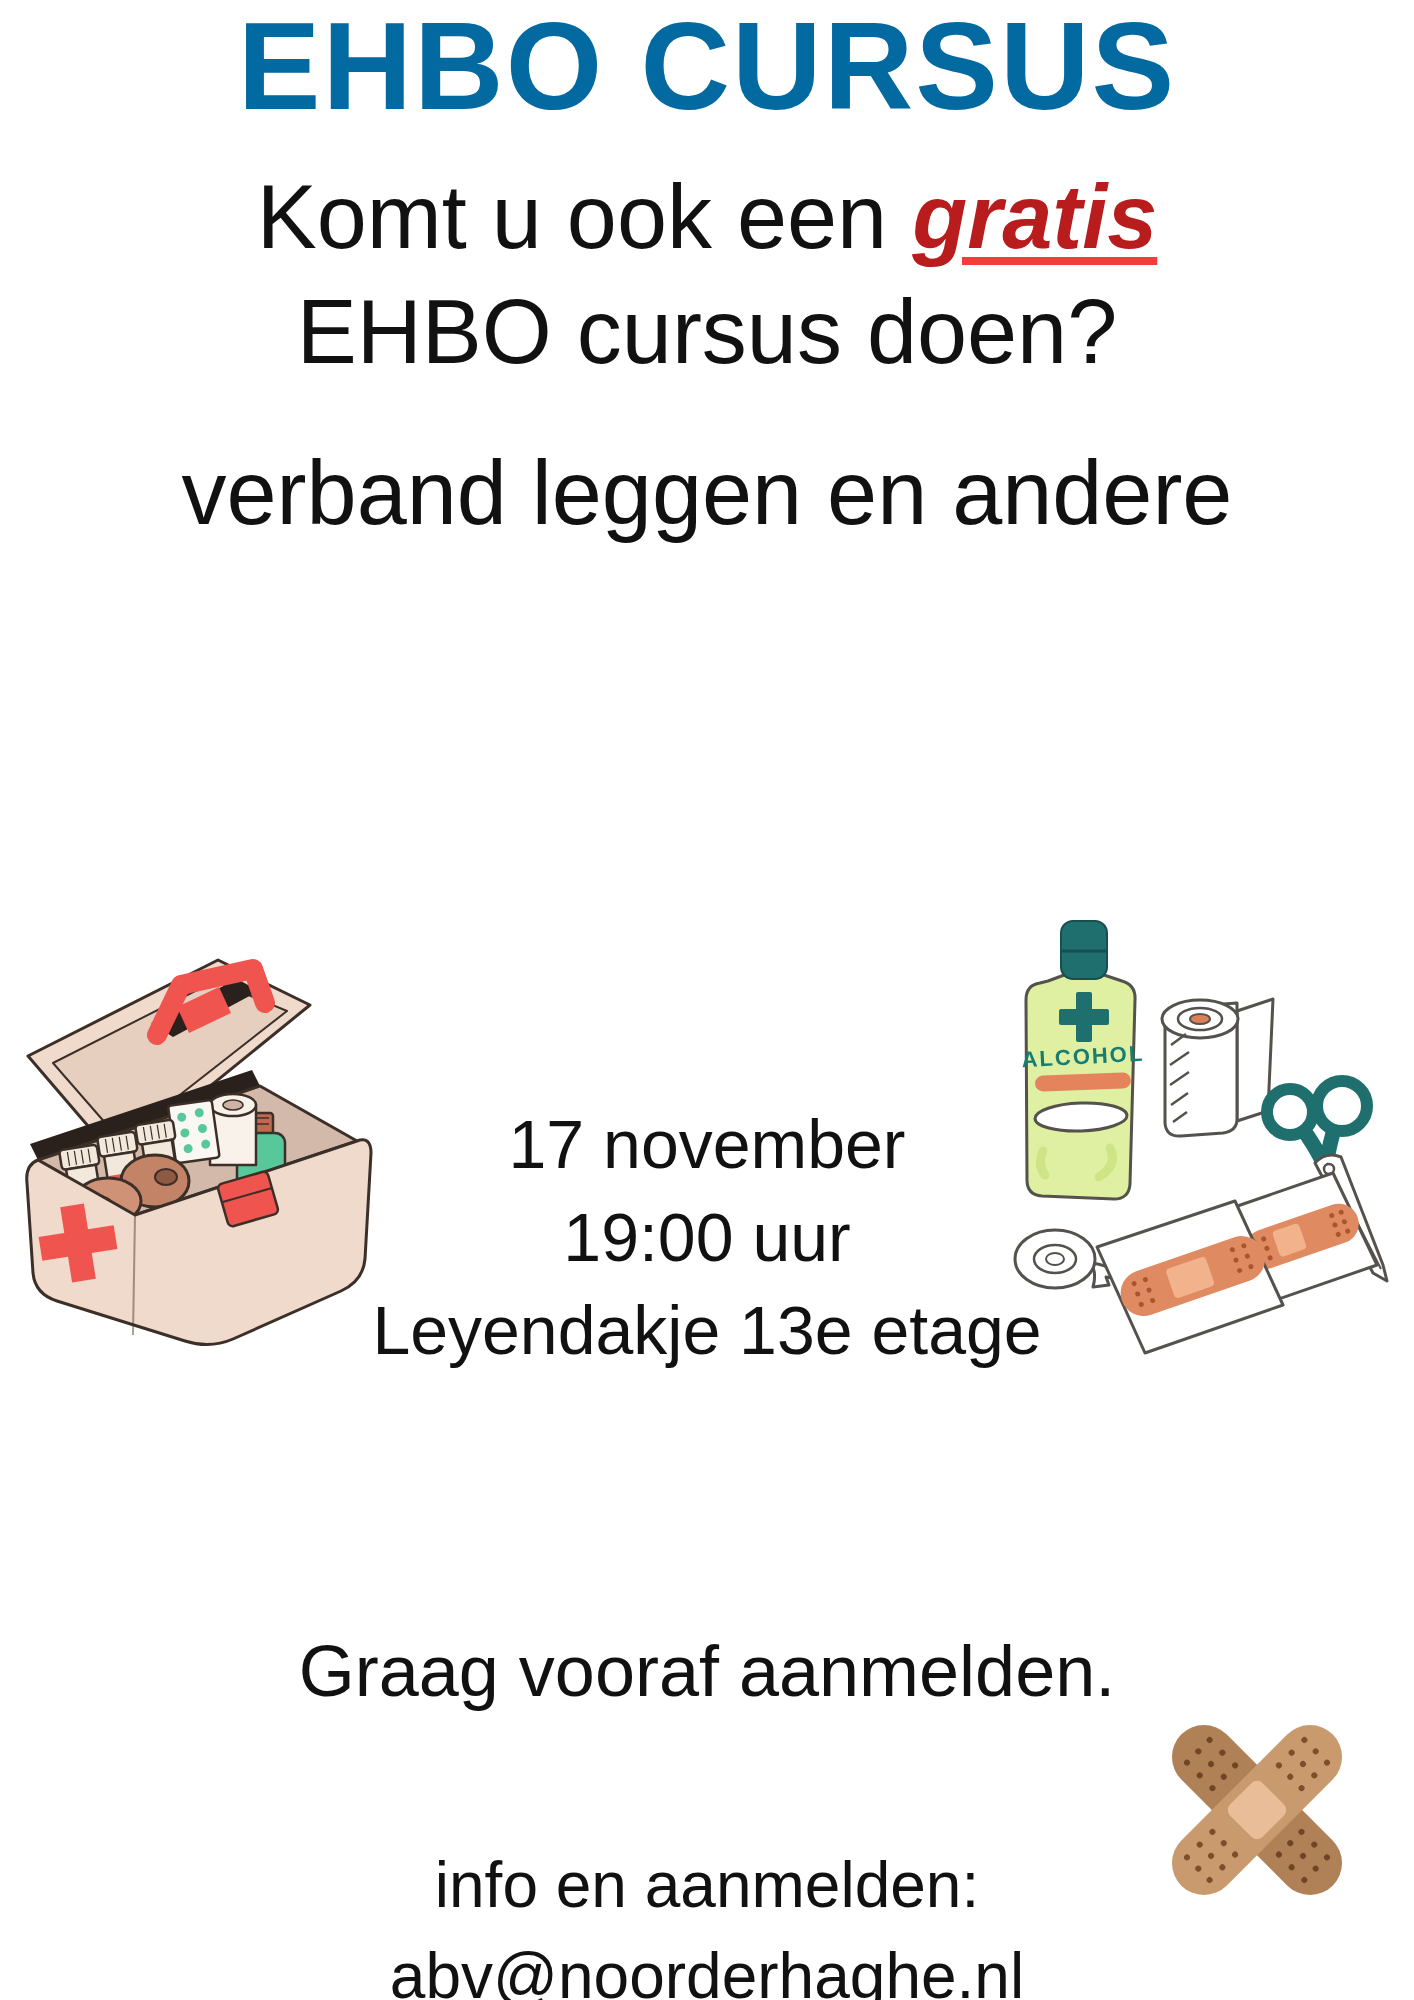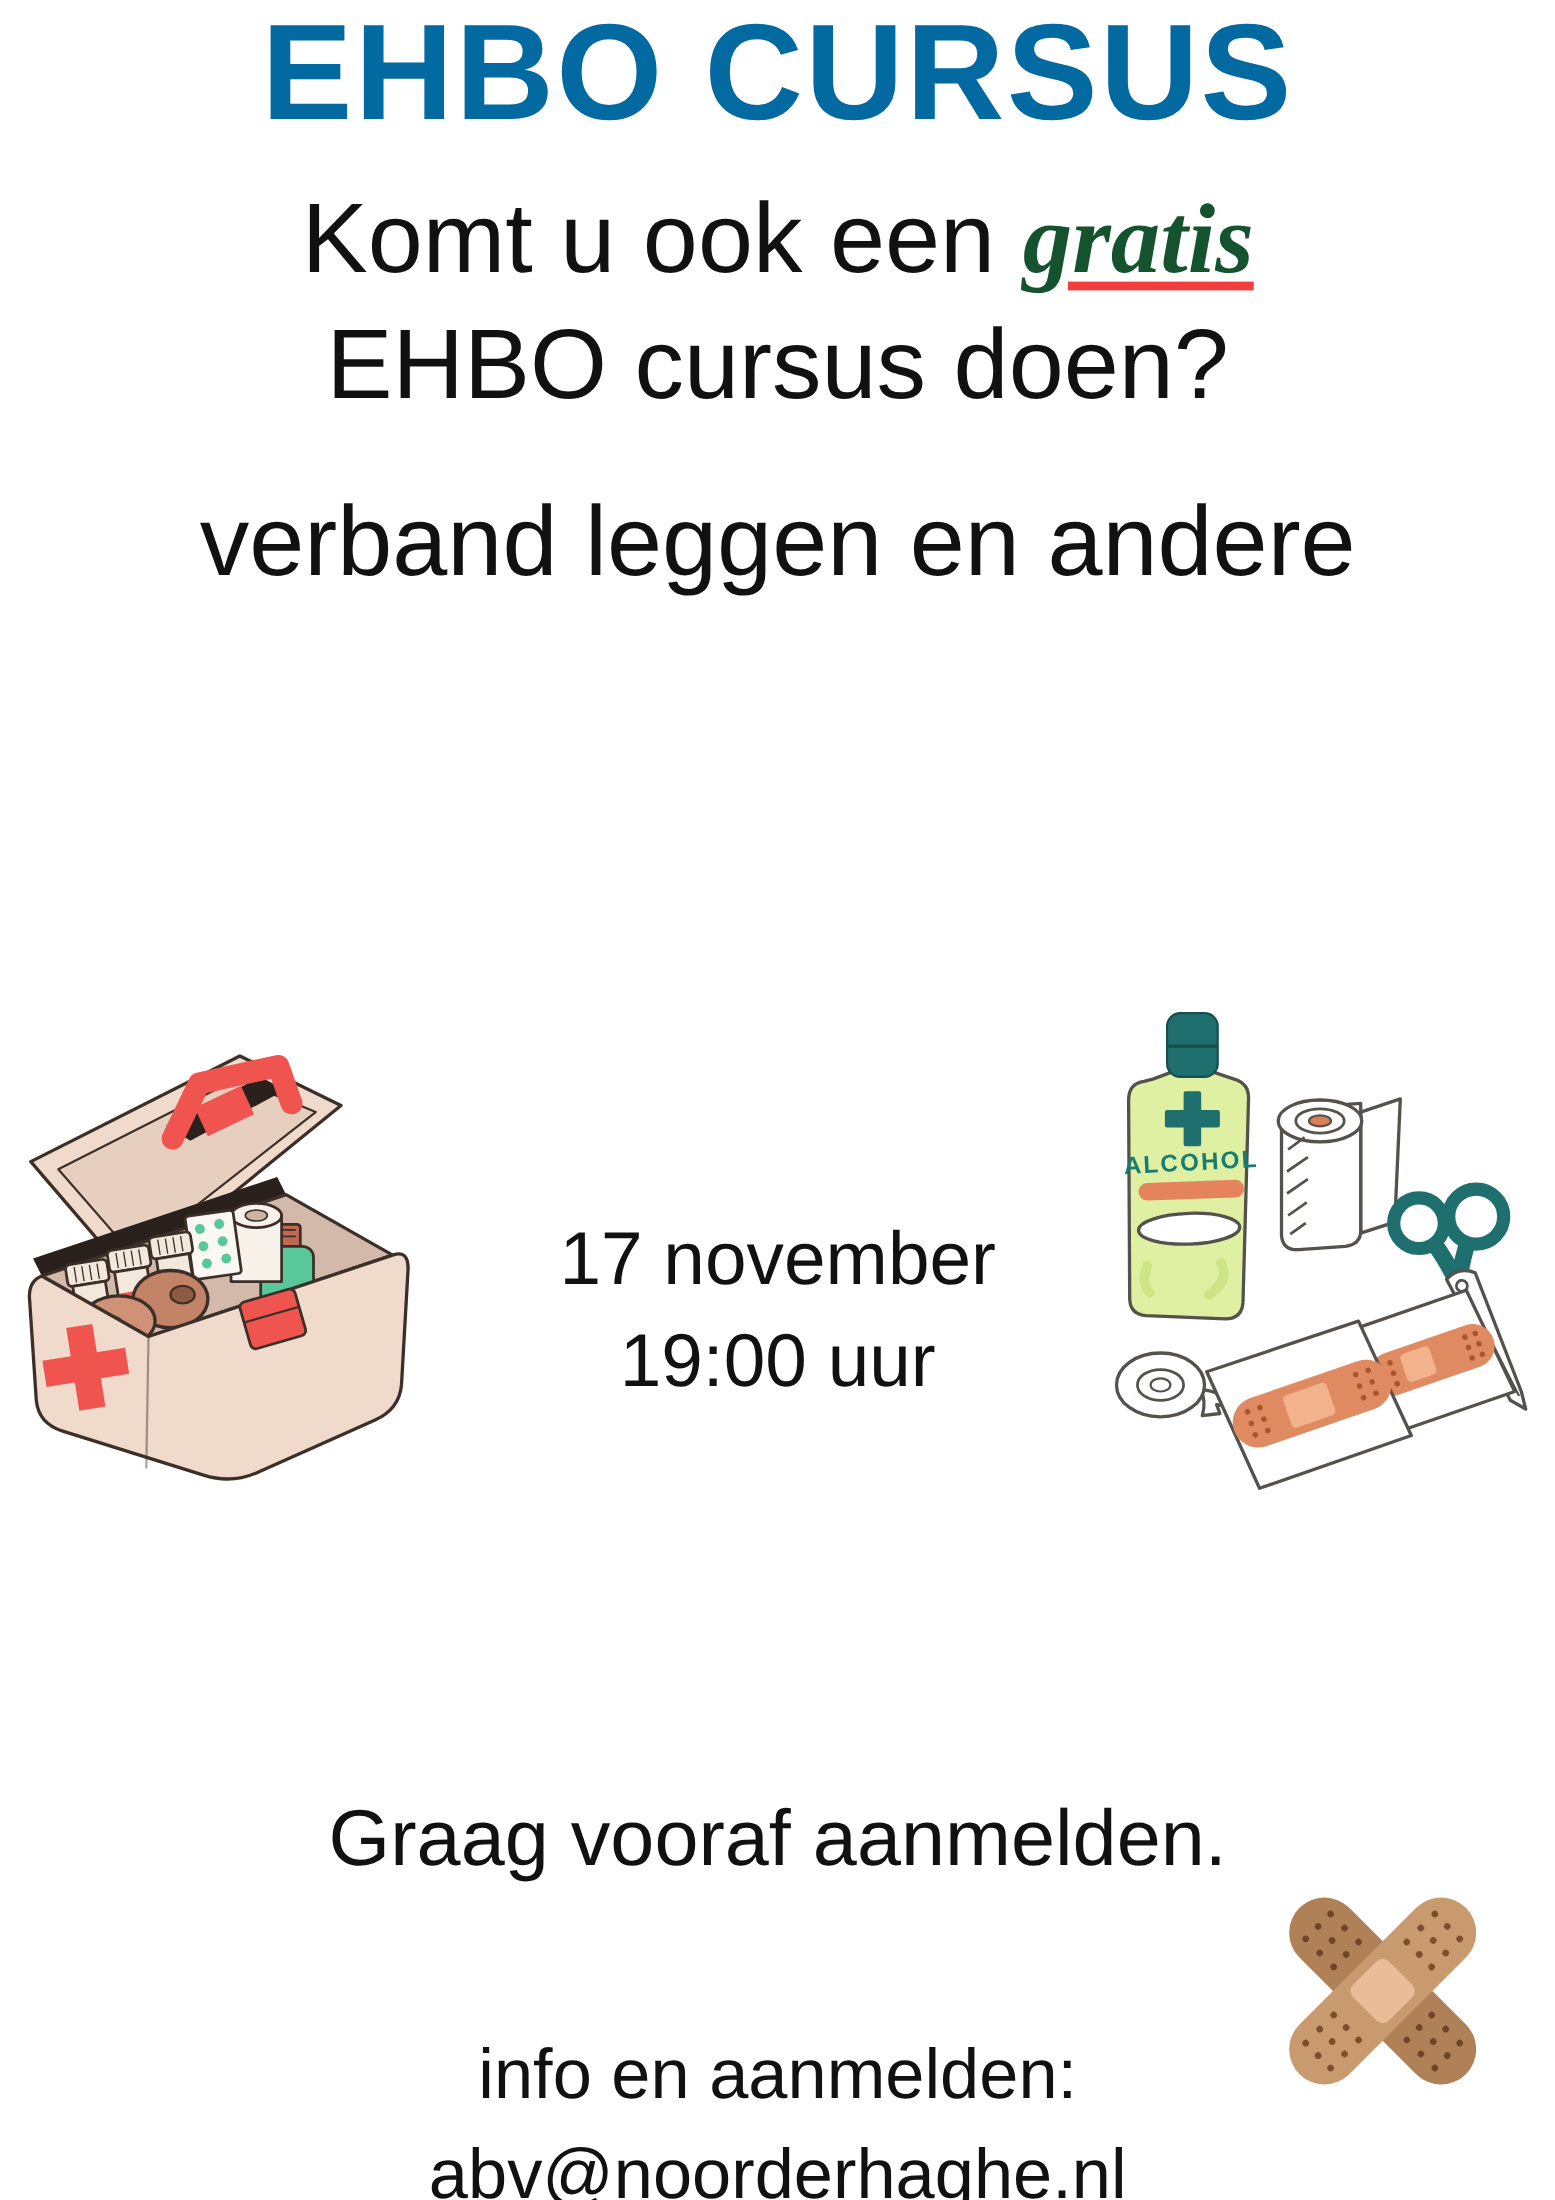--- a/index.html
+++ b/index.html
@@ -7,24 +7,23 @@
     position:relative;width:1414px;height:2000px;background:#ffffff;overflow:hidden;
     font-family:"Liberation Sans",sans-serif;color:#111111;
   }
   .text-block{position:absolute;left:0;width:100%;text-align:center;margin:0;}
   .title{
     top:0px;font-size:124px;line-height:1.08;font-weight:700;letter-spacing:2px;
     color:#0369a1;
   }
   .intro{top:160px;font-size:90px;line-height:1.28;font-weight:400;}
   .highlight{
-    color:#14532d;font-weight:700;font-style:italic;
+    color:#b91c1c;font-weight:700;font-style:italic;
     text-decoration:underline;text-decoration-thickness:8px;text-underline-offset:9px;
     text-decoration-color:#f23d3d;
-    font-family:Liberation Serif, serif;
   }
   .description{top:436px;font-size:90px;line-height:1.27;font-weight:400;}
   .event{top:1098px;font-size:68px;line-height:1.37;font-weight:400;}
   .signup{top:1626px;font-size:72px;line-height:1.25;font-weight:400;}
   .contact{top:1840px;font-size:64px;line-height:1.42;font-weight:400;}
   svg.kit{position:absolute;left:5px;top:943px;width:370px;height:405px;}
   svg.supplies{position:absolute;left:985px;top:913px;width:425px;height:455px;}
   svg.bandaids{position:absolute;left:1140px;top:1698px;width:235px;height:225px;}
 </style>
 </head>
@@ -106,20 +105,21 @@
     </g>
     <g transform="translate(243,256) rotate(-16)">
       <rect x="-26" y="-22" width="52" height="44" rx="5" fill="#f0544e" stroke="#3b2f28" stroke-width="2.5"></rect>
       <path d="M-26,-4 L26,-4" stroke="#3b2f28" stroke-width="2" fill="none"></path>
     </g>
   </svg>
 
   <div class="text-block event">
     <div>17 november</div>
     <div>19:00 uur</div>
+    <div>Leyendakje 13e etage</div>
   </div>
 
   <svg class="supplies" viewBox="0 0 425 455" aria-hidden="true">
     <g stroke-linejoin="round" stroke-linecap="round">
       <path d="M63,68 L82,61 L82,44 Q82,38 88,38 L110,38 Q116,38 116,44 L116,61 L137,68 Q151,72 150,87 L145,271 Q144,286 129,286 L57,283 Q42,282 42,267 L41,87 Q41,72 55,70 Z" fill="#dff0a2" stroke="#55514c" stroke-width="3"></path>
       <path d="M125,235 Q133,252 114,264 M58,238 Q52,252 60,262" stroke="#c9e17e" stroke-width="9" fill="none" opacity="0.8"></path>
       <rect x="76" y="8" width="46" height="58" rx="12" fill="#1f6f6e" stroke="#164f4e" stroke-width="2"></rect>
       <path d="M78,38 L120,38" stroke="#164f4e" stroke-width="3" fill="none"></path>
       <g fill="#1f6f6e" stroke="none" transform="translate(99,104)">
         <rect x="-8" y="-25" width="16" height="50" rx="2"></rect>

